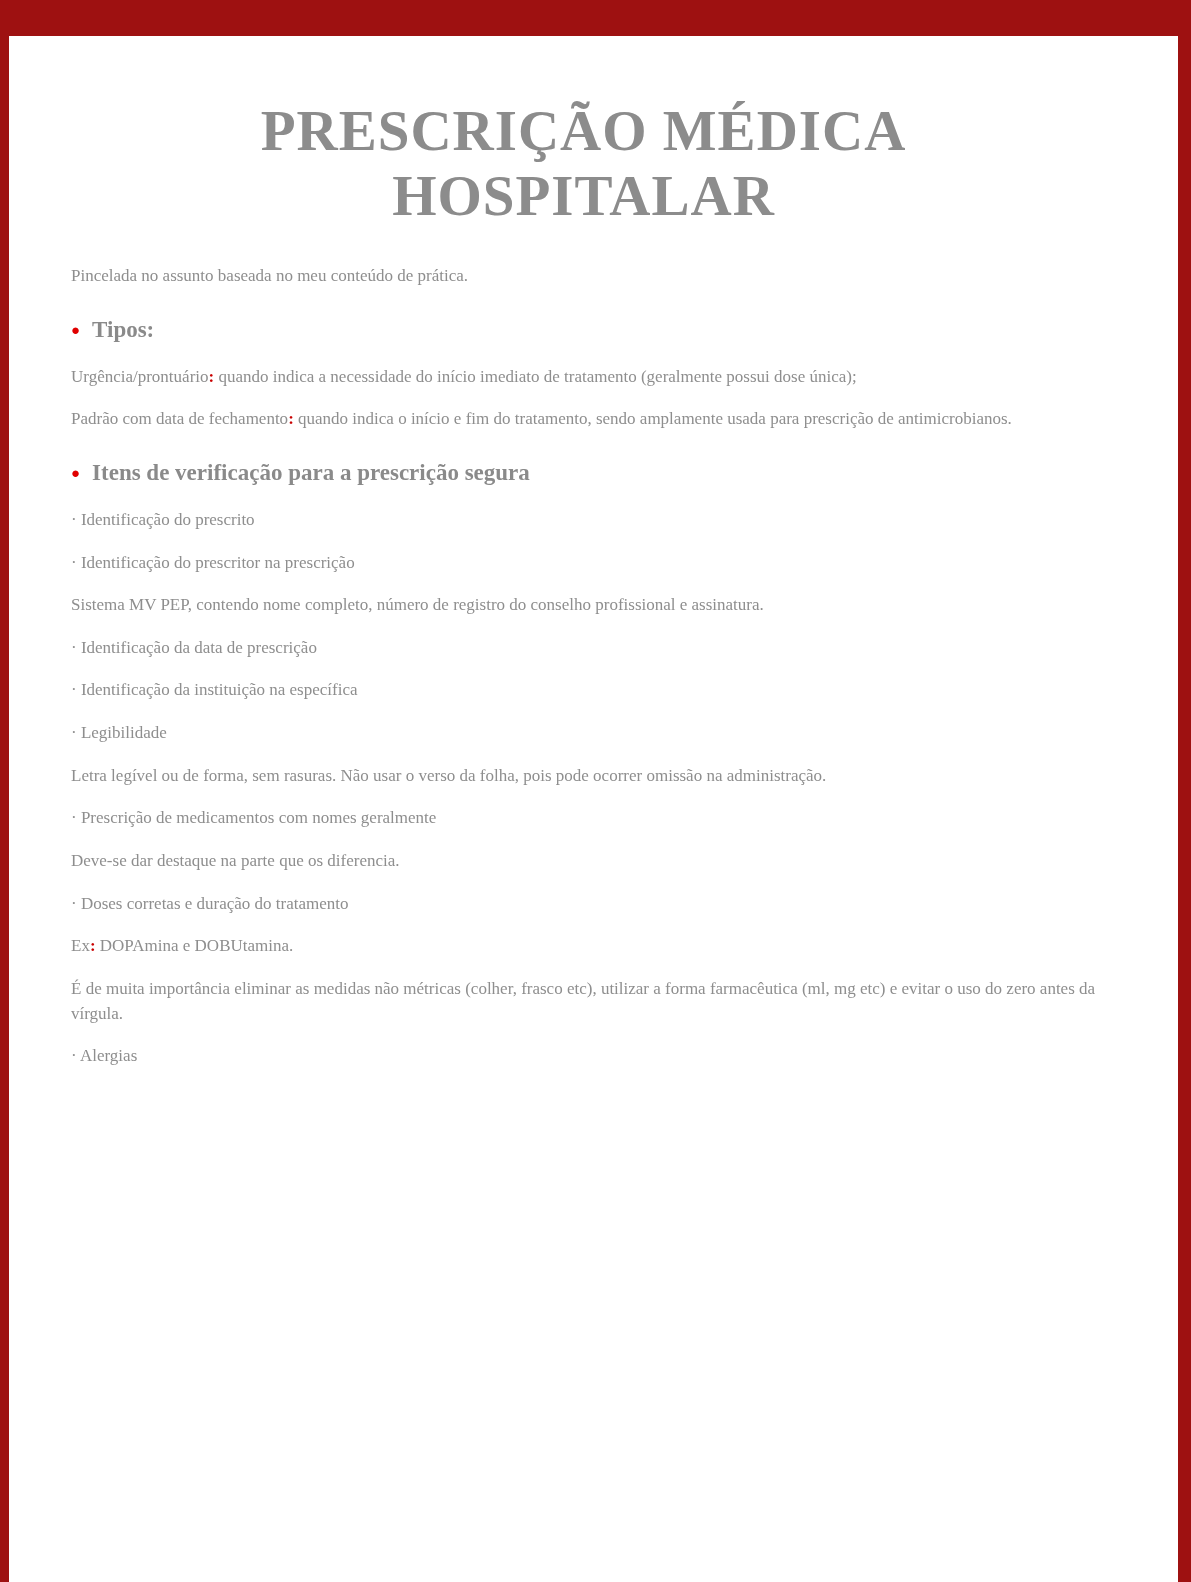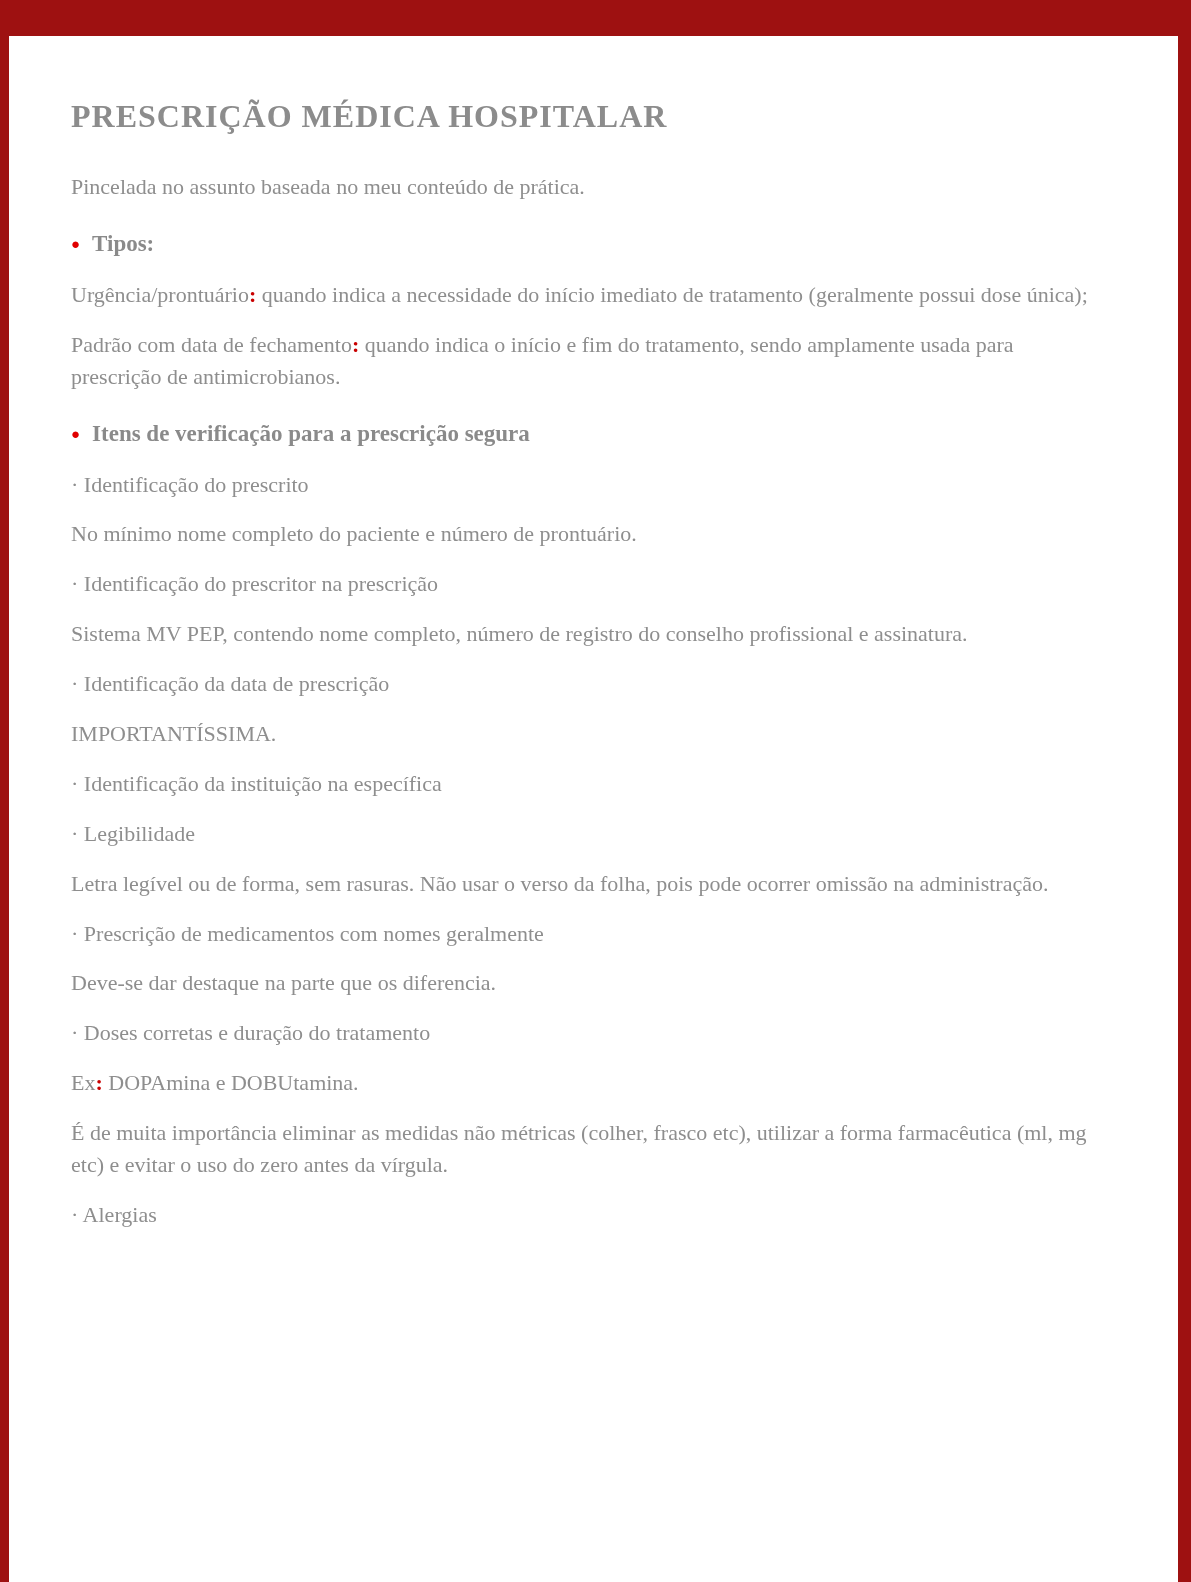--- a/index.html
+++ b/index.html
@@ -18,29 +18,29 @@
     background: #ffffff;
   }
   .top-bar {
     height: 36px;
     background: #9e1111;
   }
   .doc {
     padding: 62px 82px 30px 62px;
   }
   h1.title {
-    font-size: 32px;
+    font-size: 57px;
     font-weight: 700;
     letter-spacing: 1px;
     color: #8c8c8c;
-    text-align: left;
+    text-align: center;
     margin: 0 0 36px 0;
   }
   p.body {
-    font-size: 22px;
+    font-size: 17px;
     line-height: 1.45;
     margin: 0 0 18px 0;
     color: #8e8e8e;
   }
   h2.section-heading {
     font-size: 23px;
     font-weight: 700;
     color: #8a8a8a;
     margin: 28px 0 22px 0;
     display: flex;
@@ -81,27 +81,25 @@
 
 
     <p class="body"><span>Padrão com data de fechamento</span><span class="colon">:</span><span> quando indica o início e fim do tratamento, sendo amplamente usada para prescrição de antimicrobianos.</span></p>
 
     <h2 class="section-heading">
       <span class="bullet">●</span>
       <span>Itens de verificação para a prescrição segura</span>
     </h2>
 
     <p class="body">· Identificação do prescrito</p>
-    <p class="body">No mínimo nome completo do paciente e número de prontuário.</p>
 
     <p class="body">· Identificação do prescritor na prescrição</p>
     <p class="body">Sistema MV PEP, contendo nome completo, número de registro do conselho profissional e assinatura.</p>
 
     <p class="body">· Identificação da data de prescrição</p>
-    <p class="body">IMPORTANTÍSSIMA.</p>
 
     <p class="body">· Identificação da instituição na específica</p>
 
     <p class="body">· Legibilidade</p>
     <p class="body">Letra legível ou de forma, sem rasuras. Não usar o verso da folha, pois pode ocorrer omissão na administração.</p>
 
     <p class="body">· Prescrição de medicamentos com nomes geralmente</p>
     <p class="body">Deve-se dar destaque na parte que os diferencia.</p>
 
     <p class="body">· Doses corretas e duração do tratamento</p>

